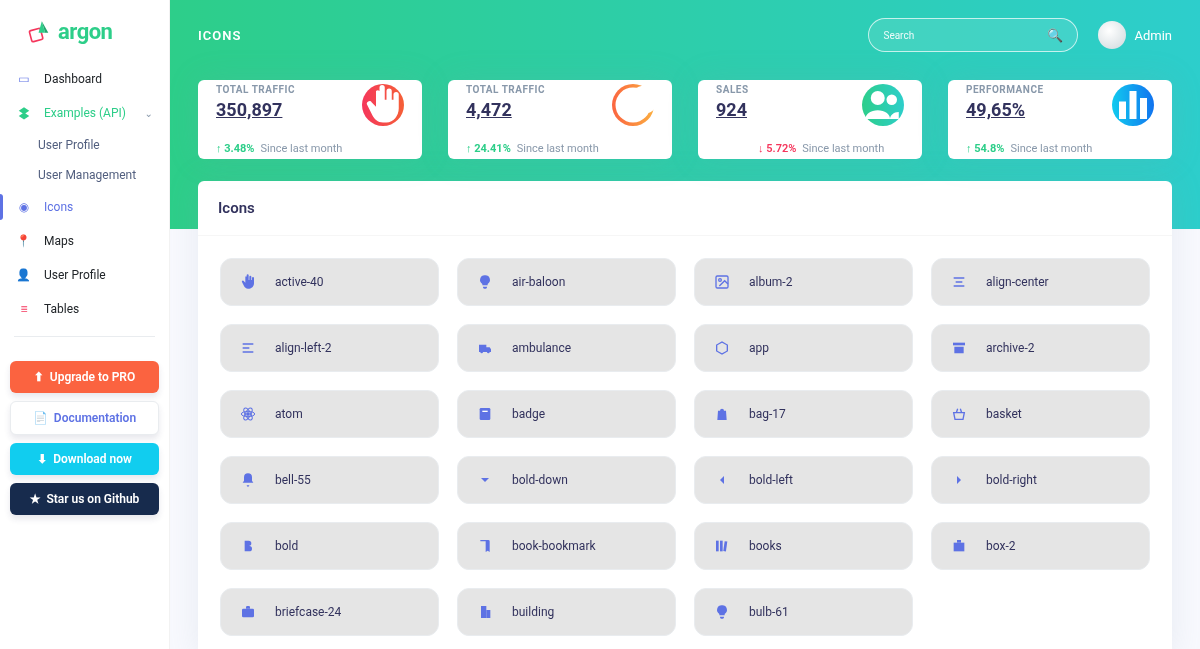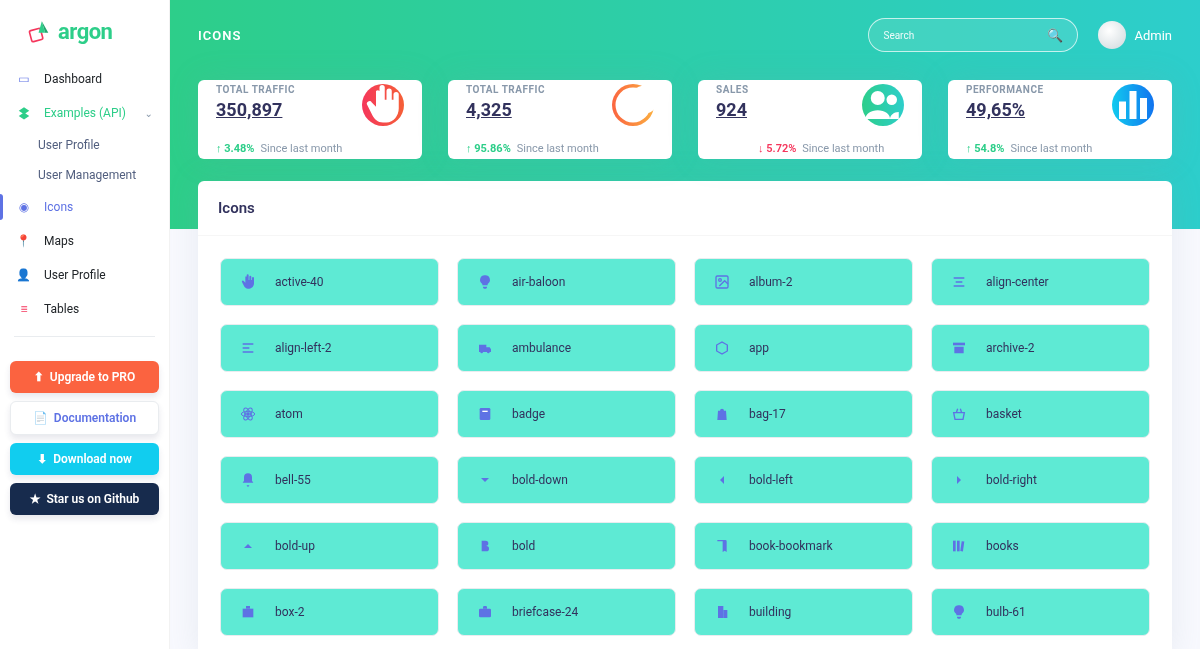--- a/index.html
+++ b/index.html
@@ -48,21 +48,21 @@
 .ci-blue { background:linear-gradient(87deg,#11cdef 0,#1171ef 100%); }
 .card-foot { margin-top:16px; font-size:11px; display:flex; align-items:center; gap:6px; }
 .delta-up { color:#2dce89; font-weight:700; }
 .delta-down { color:#f5365c; font-weight:600;margin-left:42px; }
 .since { color:#8898aa; }
 
 .content { padding:0 28px 28px; margin-top:-48px; }
 .panel { background:#fff; border-radius:6px; box-shadow:0 0 2rem 0 rgba(136,152,170,.15); }
 .panel-head { padding:18px 20px; font-size:15px; font-weight:600; color:#32325d; border-bottom:1px solid #f6f6f6; }
 .icon-grid { padding:22px; display:grid; grid-template-columns:repeat(4,1fr); gap:18px; }
-.icon-card { background:#5eead4; border:1px solid #e9ecef; border-radius:7px; padding:14px 18px; display:flex; align-items:center; gap:18px; cursor:pointer; font-size:12px; color:#32325d; }
+.icon-card { background:#e5e5e5; border:1px solid #e9ecef; border-radius:12px; padding:14px 18px; display:flex; align-items:center; gap:18px; cursor:pointer; font-size:12px; color:#32325d; }
 .icon-card .isvg { width:18px; height:18px; color:#5e72e4; display:flex; align-items:center; justify-content:center; }
 .isvg svg { width:16px; height:16px; }
 </style>
 </head>
 <body>
 
 <aside class="sidebar">
   <div class="logo">
     <svg class="logo-mark" viewBox="0 0 32 32">
         <rect x="3" y="14" width="14" height="14" rx="2" fill="none" stroke="#f5365c" stroke-width="2" transform="rotate(-15 10 21)"></rect>
@@ -156,30 +156,30 @@
     </div>
     <div class="card-foot">
       <span class="delta-up">↑ 3.48%</span>
       <span class="since">Since last month</span>
     </div>
   </div>
         <div class="card">
     <div class="card-top">
       <div class="card-left">
         <div class="card-title">TOTAL TRAFFIC</div>
-        <div class="card-value">4,325</div>
+        <div class="card-value">4,472</div>
       </div>
       <div class="card-icon ci-orange">
               <svg viewBox="0 0 24 24" fill="currentColor">
                 <path d="M12 2a10 10 0 100 20 10 10 0 000-20zm0 2v8l6 5a8 8 0 10-6-13z"></path>
               </svg>
             </div>
     </div>
     <div class="card-foot">
-      <span class="delta-up">↑ 95.86%</span>
+      <span class="delta-up">↑ 24.41%</span>
       <span class="since">Since last month</span>
     </div>
   </div>
         <div class="card">
     <div class="card-top">
       <div class="card-left">
         <div class="card-title">SALES</div>
         <div class="card-value">924</div>
       </div>
       <div class="card-icon ci-green">
@@ -351,28 +351,20 @@
      <span class="isvg">
               <svg viewBox="0 0 24 24" fill="currentColor">
                 <path d="M9 6l6 6-6 6z"></path>
               </svg>
             </span>
      <span>bold-right</span>
    </div>
           <div class="icon-card">
      <span class="isvg">
               <svg viewBox="0 0 24 24" fill="currentColor">
-                <path d="M6 15l6-6 6 6z"></path>
-              </svg>
-            </span>
-     <span>bold-up</span>
-   </div>
-          <div class="icon-card">
-     <span class="isvg">
-              <svg viewBox="0 0 24 24" fill="currentColor">
                 <path d="M7 4h6a4 4 0 010 8H7zm0 8h7a4 4 0 010 8H7z"></path>
               </svg>
             </span>
      <span>bold</span>
    </div>
           <div class="icon-card">
      <span class="isvg">
               <svg viewBox="0 0 24 24" fill="currentColor">
                 <path d="M5 3h12a2 2 0 012 2v16l-3-2-3 2V5H5z"></path>
               </svg>

